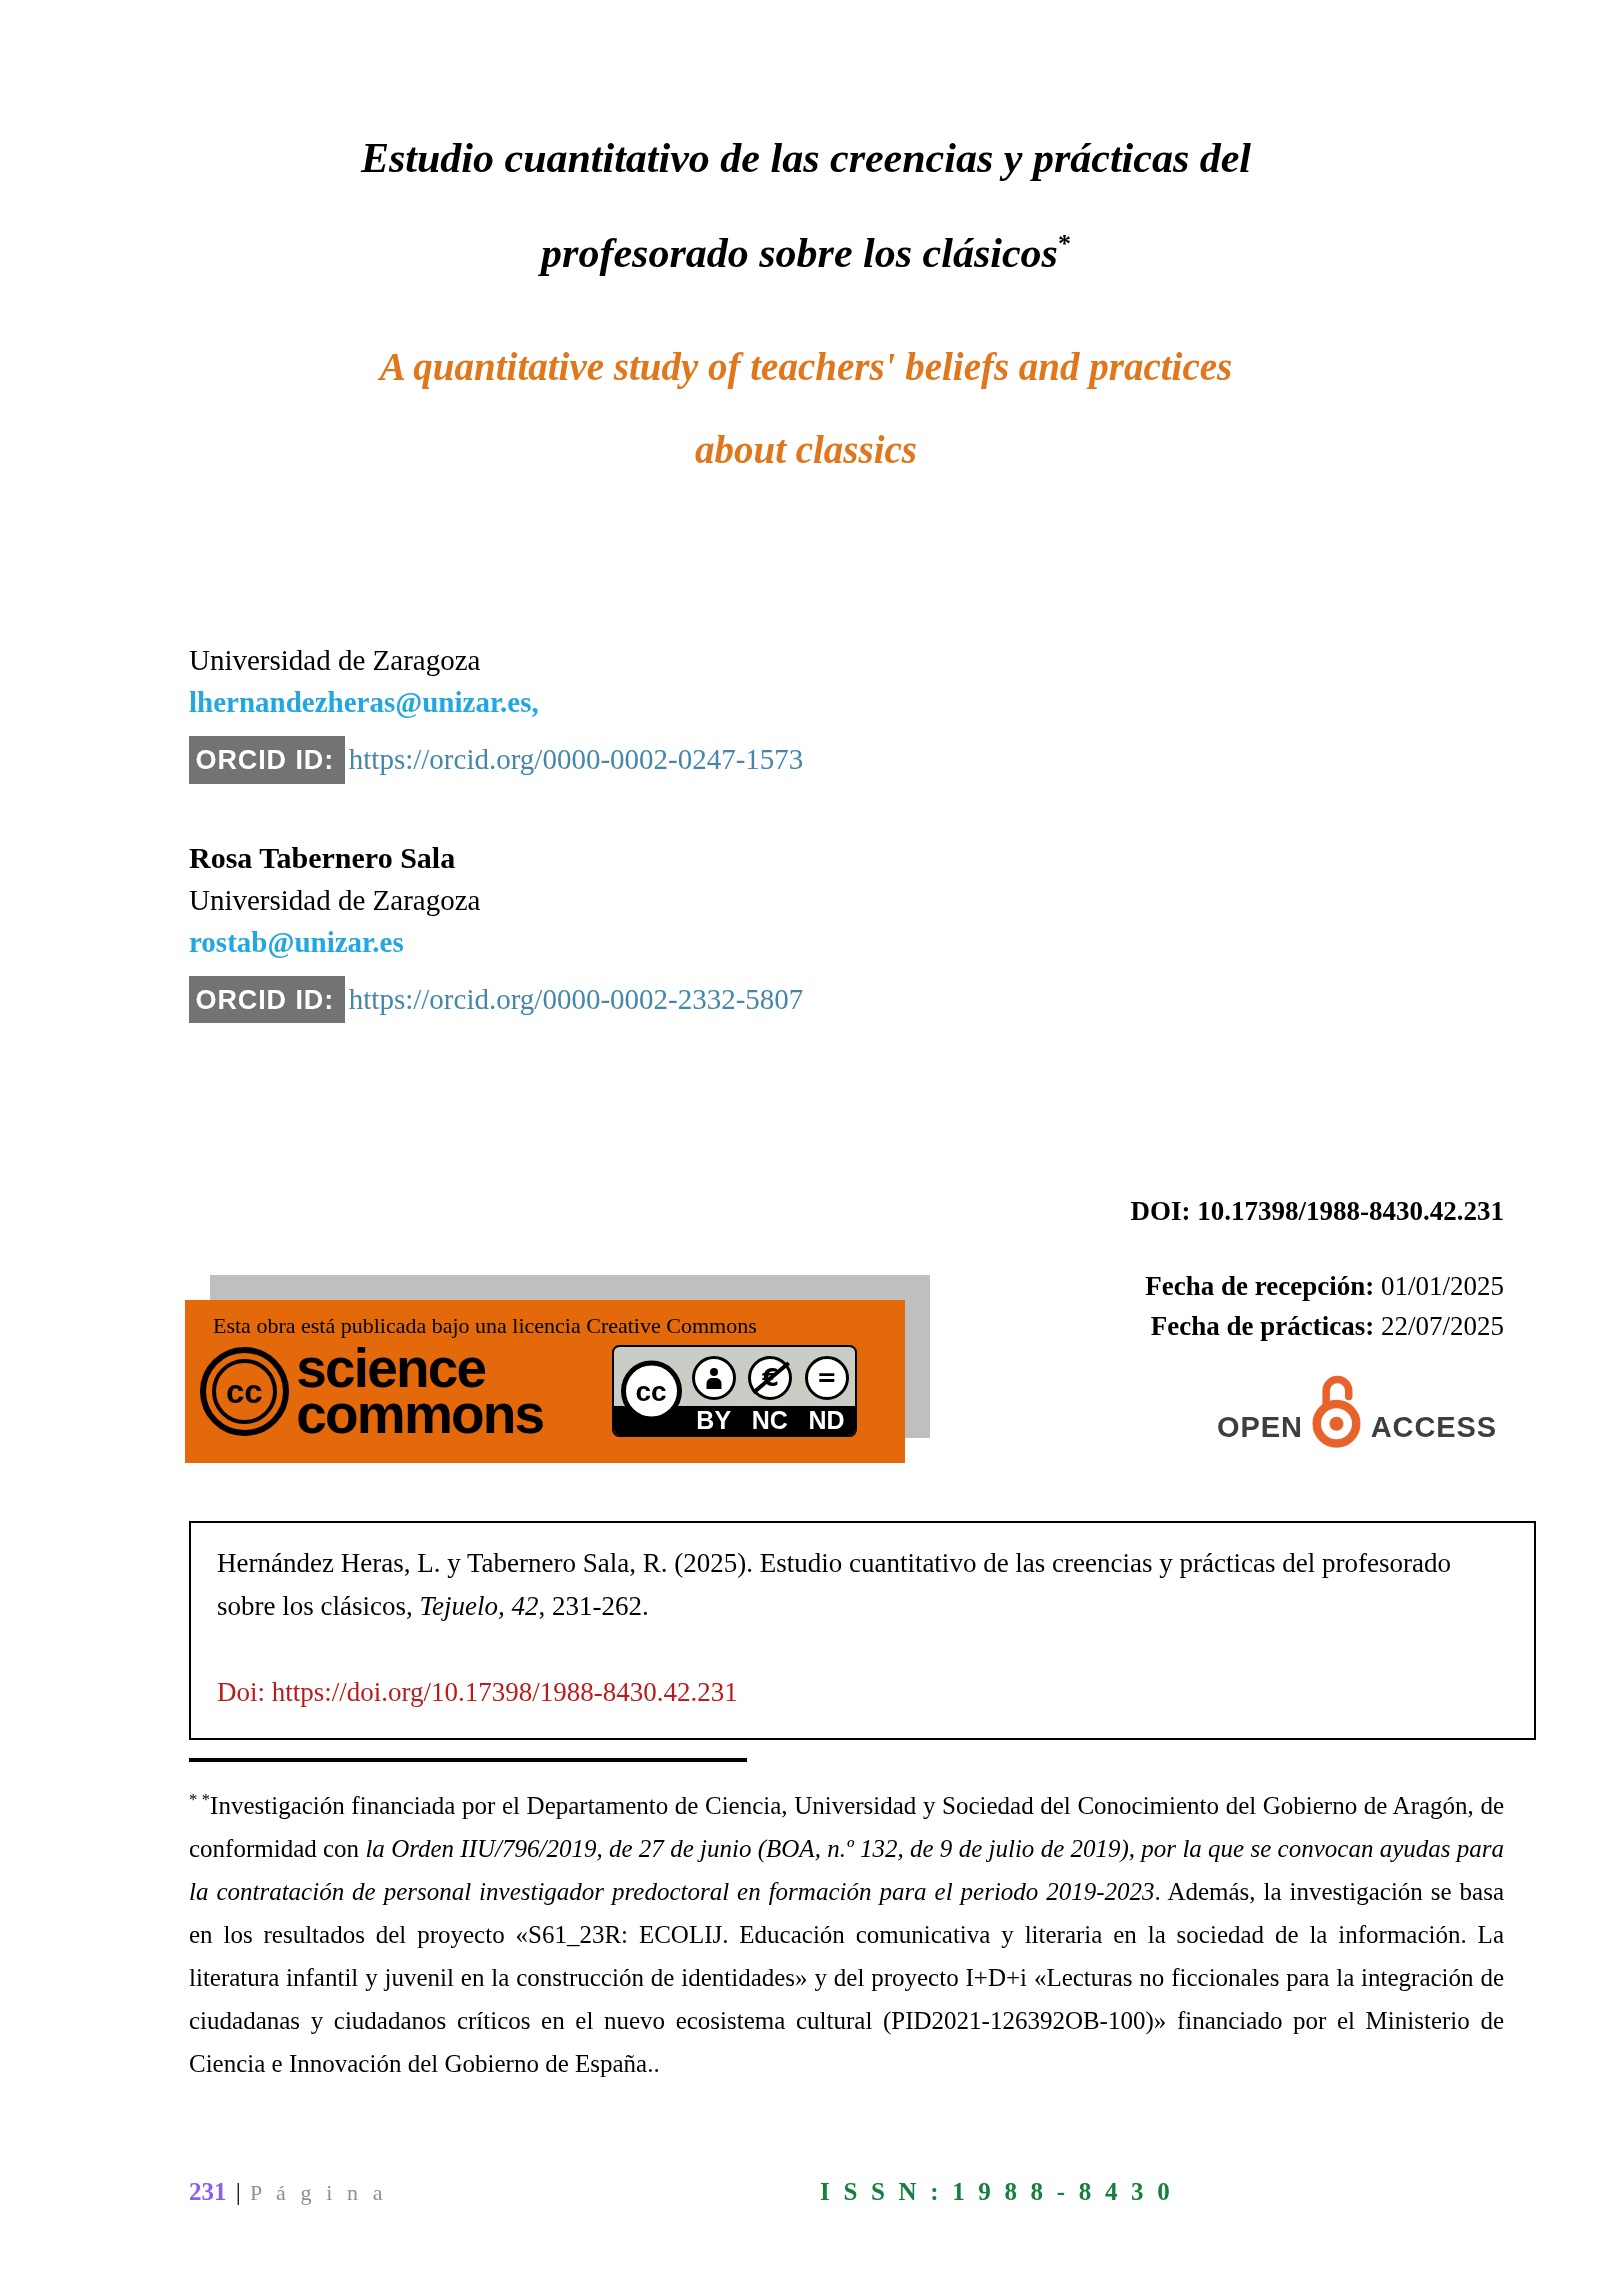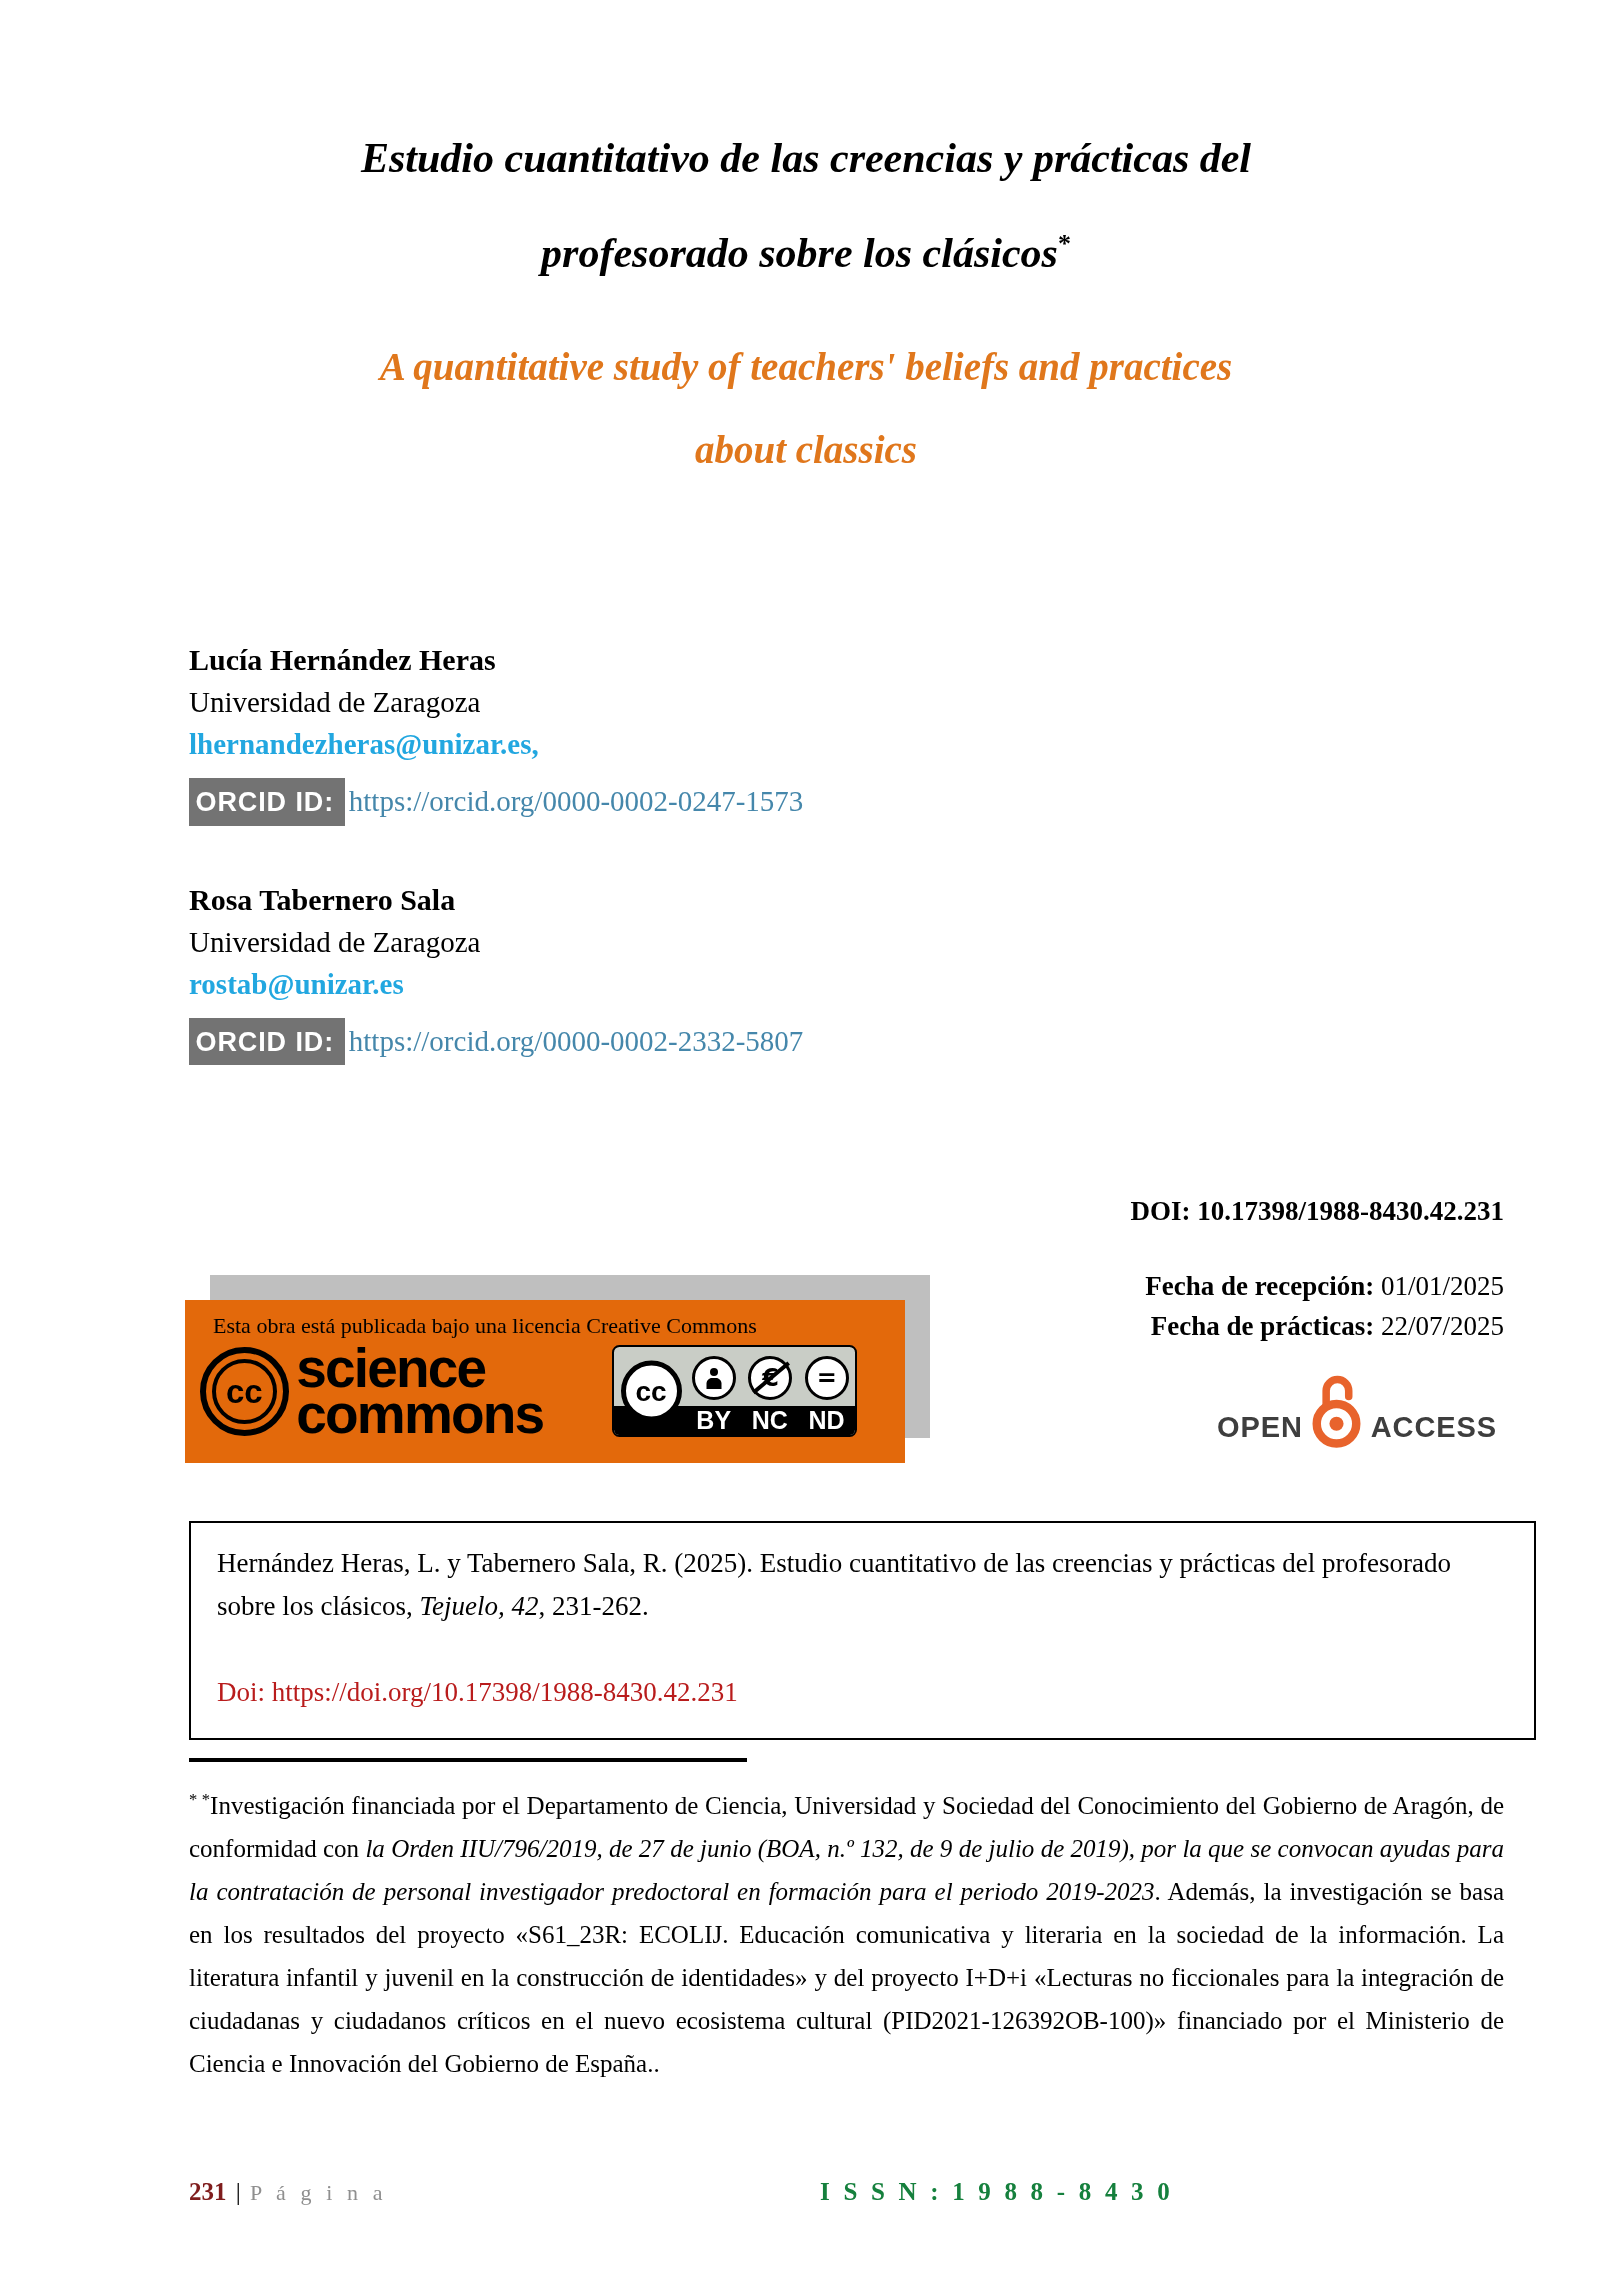--- a/index.html
+++ b/index.html
@@ -141,21 +141,21 @@
   }
   .footnote {
     position:absolute; top:1778px; left:189px; width:1315px;
     font-size:25px; line-height:43px; text-align:justify;
   }
   .footnote sup { font-size:16.6px; }
   
   .footer {
     position:absolute; top:2178px; left:189px; right:108px; height:37px;
   }
-  .footer .pageno { font-size:25px; font-weight:bold; color:#7f1d1d; }
+  .footer .pageno { font-size:25px; font-weight:bold; color:#8b5cf6; }
   .footer .sep { font-size:25px; color:#000; padding:0 5.5px; }
   .footer .pageword { font-size:22px; color:#8F8F8F; letter-spacing:4.6px; }
   .footer .issn {
     position:absolute; left:631px; top:0;
     font-size:25px; font-weight:bold; color:#15803d; letter-spacing:3.7px;
   }
 </style>
 </head>
 <body>
 
@@ -167,21 +167,20 @@
     <span>profesorado sobre los clásicos</span><sup>*</sup>
   </h1>
 
   <h2 class="title-en">
     <span>A quantitative study of teachers' beliefs and practices</span><br>
     <span>about classics</span>
   </h2>
 
   <div class="authors">
     <div class="author">
-      <div class="line name">Lucía Hernández Heras</div>
       <div class="line affil">Universidad de Zaragoza</div>
       <div class="line"><a class="email" href="#">lhernandezheras@unizar.es,</a></div>
       <div class="line">
         <span class="orcid-badge">ORCID ID:</span>
         <a class="orcid-url" href="#">https://orcid.org/0000-0002-0247-1573</a>
       </div>
     </div>
     <div class="author">
       <div class="line name">Rosa Tabernero Sala</div>
       <div class="line affil">Universidad de Zaragoza</div>

